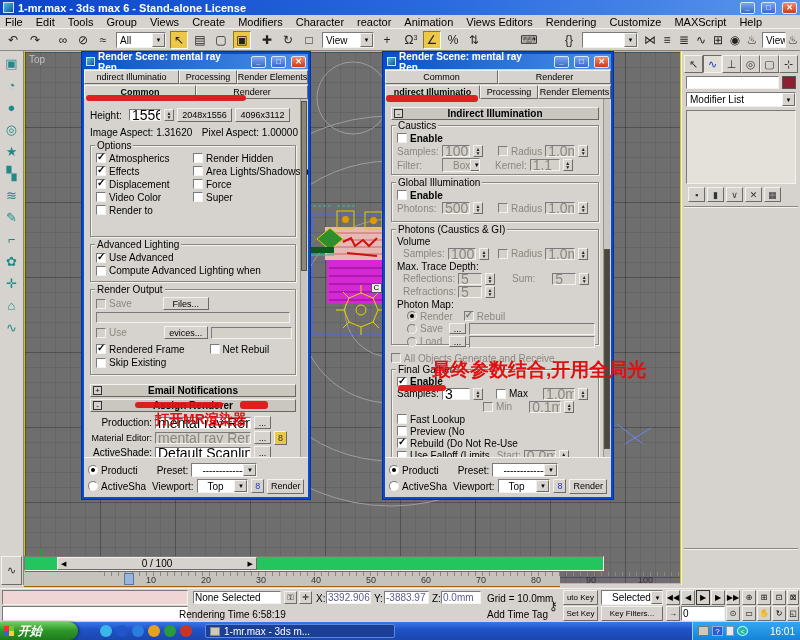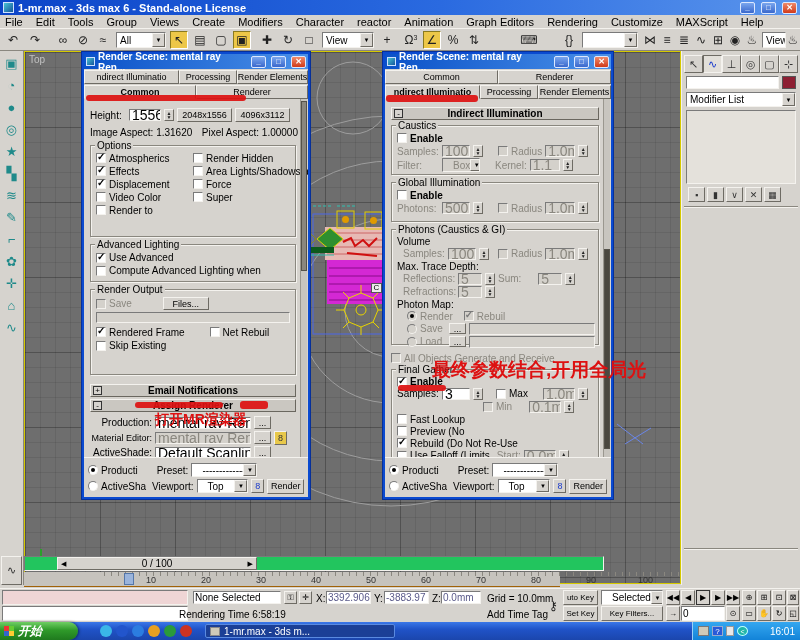--- a/index.html
+++ b/index.html
@@ -158,21 +158,21 @@
     <span>File</span>
     <span>Edit</span>
     <span>Tools</span>
     <span>Group</span>
     <span>Views</span>
     <span>Create</span>
     <span>Modifiers</span>
     <span>Character</span>
     <span>reactor</span>
     <span>Animation</span>
-    <span>Graph Editors</span>
+    <span>Views Editors</span>
     <span>Rendering</span>
     <span>Customize</span>
     <span>MAXScript</span>
     <span>Help</span>
   </div>
 
   <div class="toolbar">
     <span class="ticon" style="left:4px">↶</span>
     <span class="ticon" style="left:26px">↷</span>
     <span class="ticon" style="left:54px">∞</span>
@@ -385,20 +385,26 @@
           </div>
       </div>
       <div class="grp" style="height:86px">
         <span class="gt">Render Output</span>
         <div class="fr" style="height:15px">
             <span class="cb dis"></span>
             <span class="dim">Save</span>
             <span class="btn" style="width:46px;height:13px;margin-left:28px">Files...</span>
           </div>
         <div class="fld dis" style="height:11px;margin:1px 2px 2px 0"></div>
+        <div class="fr" style="height:15px">
+            <span class="cb dis"></span>
+            <span class="dim">Use</span>
+            <span class="btn" style="width:44px;height:13px;margin-left:34px">evices...</span>
+            <span class="fld dis" style="flex:1"></span>
+          </div>
         <div class="fr" style="height:14px;margin-top:2px">
           <span class="cb on"></span>
             <span>Rendered Frame</span>
           <span class="cb" style="margin-left:22px"></span>
             <span>Net Rebuil</span>
         </div>
         <div class="fr" style="height:13px">
             <span class="cb"></span>
             <span>Skip Existing</span>
           </div>
@@ -535,21 +541,21 @@
           <span class="fld dis" style="width:30px">1.0mm</span>
             <span class="spin"></span>
         </div>
         <div class="fr" style="height:12px">
             <span>Max. Trace Depth:</span>
           </div>
         <div class="fr" style="height:13px">
           <span class="dim" style="width:52px;margin-left:6px">Reflections:</span>
           <span class="fld dis" style="width:24px">5</span>
             <span class="spin"></span>
-          <span class="dim" style="">Sum:</span>
+          <span class="dim" style="margin-left:14px">Sum:</span>
           <span class="fld dis" style="width:24px;margin-left:14px">5</span>
             <span class="spin"></span>
         </div>
         <div class="fr" style="height:13px">
           <span class="dim" style="width:52px;margin-left:6px">Refractions:</span>
           <span class="fld dis" style="width:24px">5</span>
             <span class="spin"></span>
         </div>
         <div class="fr" style="height:12px">
             <span>Photon Map:</span>

